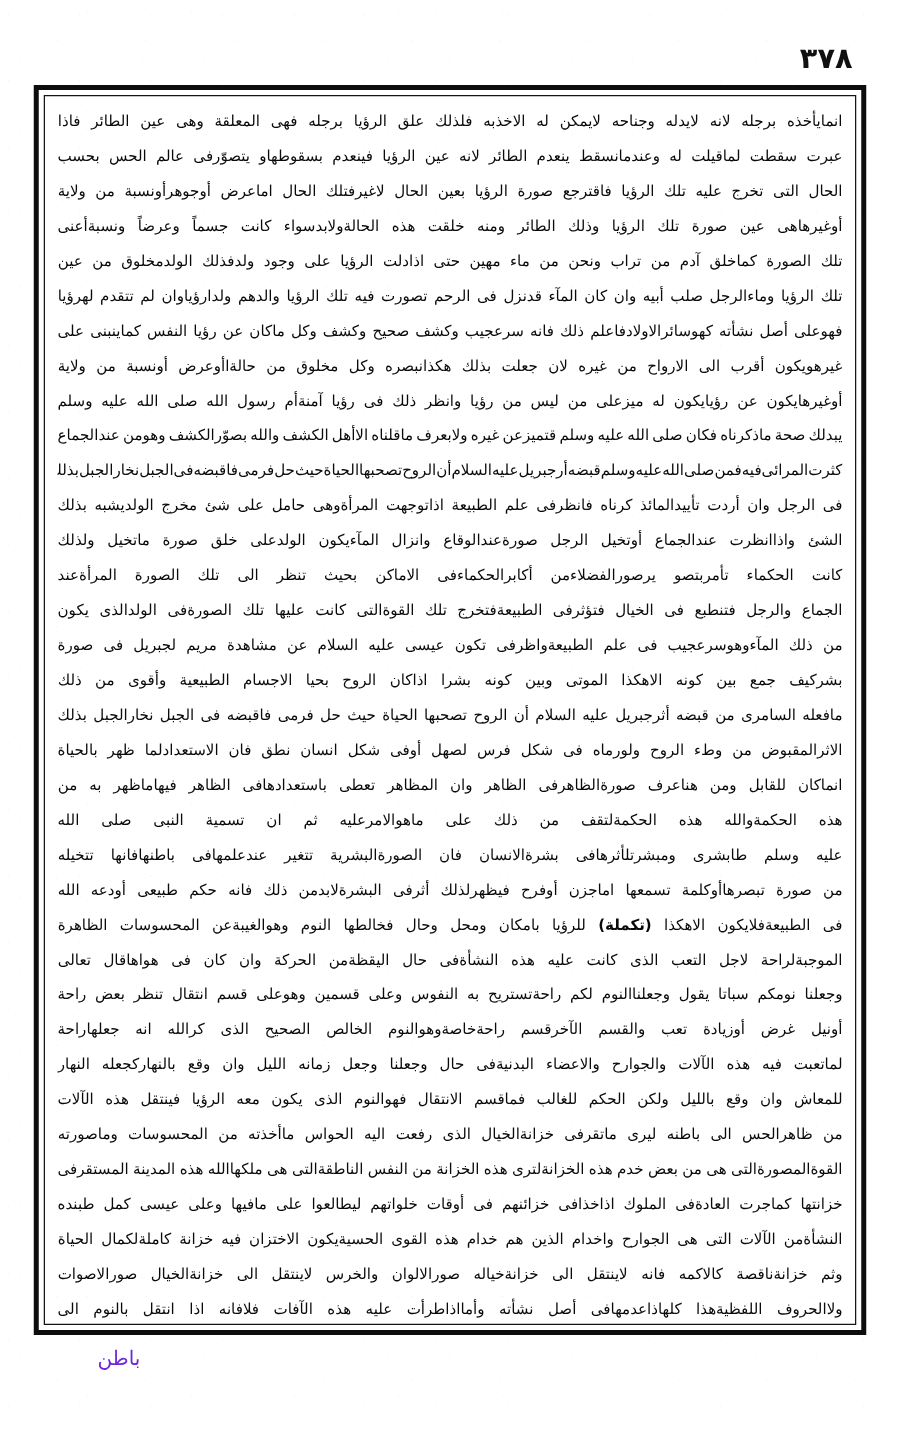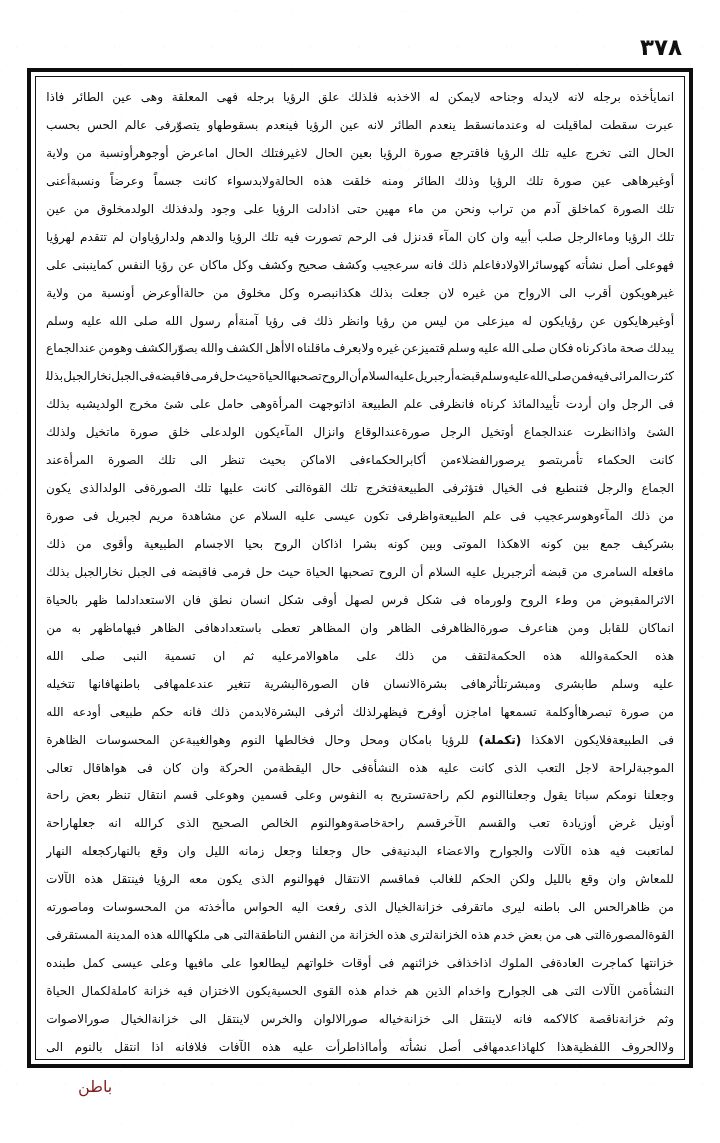--- a/index.html
+++ b/index.html
@@ -94,21 +94,21 @@
     font-weight: bold;
   }
 
   
   .catchword {
     position: absolute;
     top: 1077px;
     left: 78px;
     font-size: 16px;
     font-family: "DejaVu Sans", sans-serif;
-    color: #7f1d1d;
+    color: #6d28d9;
     direction: rtl;
   }
 
   
   .scan-noise {
     position: absolute;
     inset: 0;
     pointer-events: none;
     opacity: 0.035;
     background:

